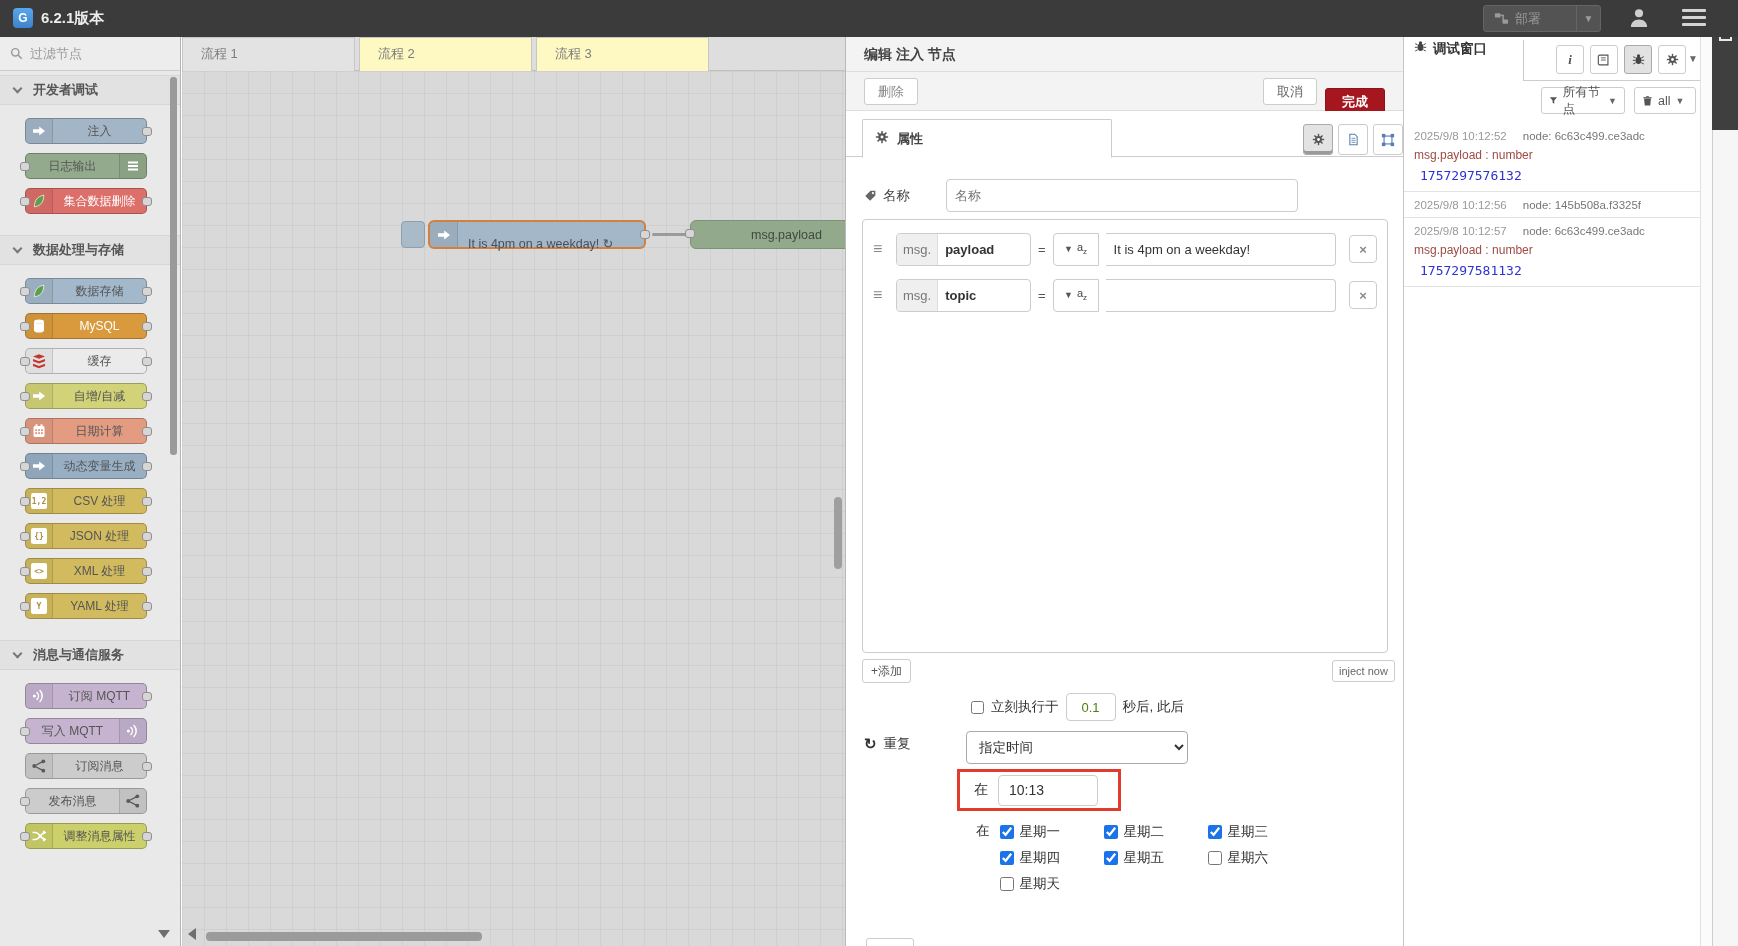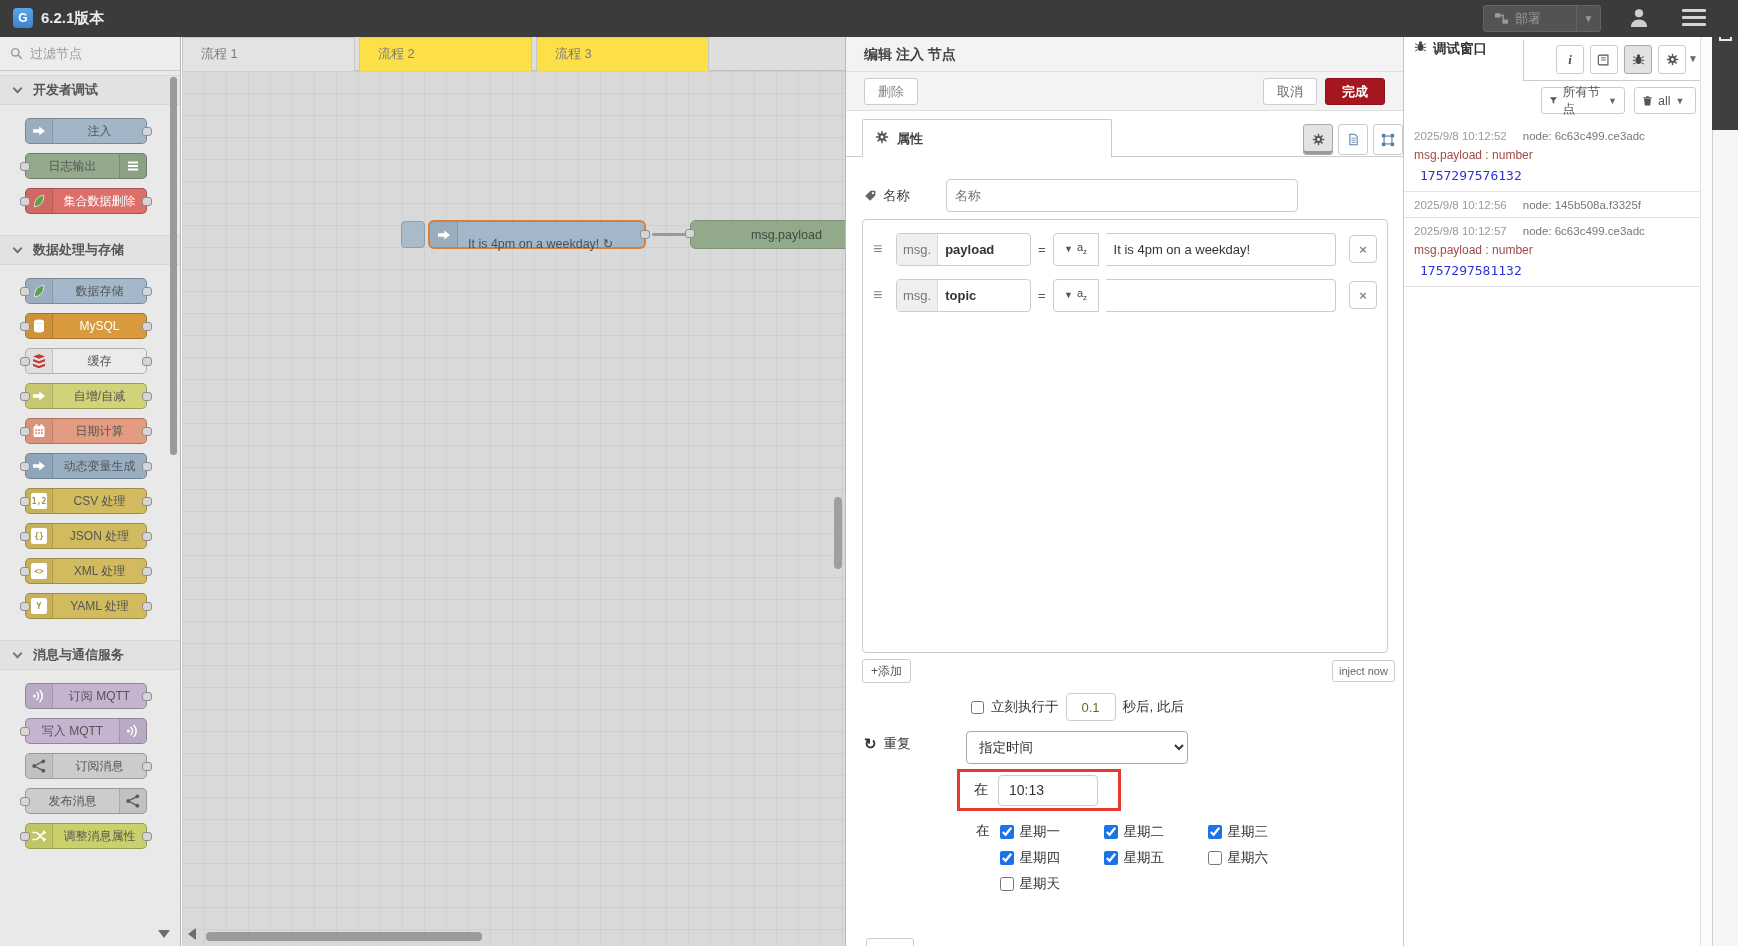--- a/index.html
+++ b/index.html
@@ -47,21 +47,21 @@
   #palette-scrollthumb { position:absolute; right:3px; top:40px; width:7px; height:378px; background:#9a9a9a; border-radius:3px; }
   #palette-downarrow { position:absolute; right:10px; bottom:8px; width:0; height:0;
       border-left:6px solid transparent; border-right:6px solid transparent; border-top:8px solid #6e6e6e; }
 
   
   #canvas { position:absolute; left:182px; top:37px; width:663px; height:909px; background:#d9d9d9;
             background-image:linear-gradient(rgba(0,0,0,0.045) 1px, transparent 1px),
                              linear-gradient(90deg, rgba(0,0,0,0.045) 1px, transparent 1px);
             background-size:22px 22px; background-position:0 34px; overflow:hidden; }
   #tabbar { position:absolute; left:0; top:0; width:100%; height:34px; background:#dedede; border-bottom:1px solid #c0c0c0; display:flex; }
-  .flowtab { width:173px; height:34px; border:1px solid #c6c6c6; border-bottom:none; background:#fde047;
+  .flowtab { width:173px; height:34px; border:1px solid #c6c6c6; border-bottom:none; background:#fef9c3;
              color:#7d7d7d; font-size:13px; line-height:32px; padding-left:18px; margin-right:4px; }
   .flowtab.active { background:#e3e3e3; }
   #inject-btn-canvas { position:absolute; left:219px; top:184px; width:24px; height:27px; background:#a9bac9;
              border:1px solid #8e9fb0; border-radius:4px; }
   #node-inject { position:absolute; left:246px; top:183px; width:218px; height:29px; background:#a4b7c8;
              border:2px solid #d2803f; border-radius:6px; display:flex; align-items:center; }
   #node-inject .icstrip { width:28px; border-radius:3px 0 0 3px; }
   #node-inject .nlabel { font-size:12.5px; color:#46505a; padding-left:10px; white-space:nowrap;margin-top:18px; }
   #wire { position:absolute; left:470px; top:196px; width:42px; height:3px; background:#9a9a9a; border-radius:2px; }
   #node-debug { position:absolute; left:508px; top:183px; width:180px; height:29px; background:#93a98c;
@@ -75,21 +75,21 @@
   
   #tray { position:absolute; left:845px; top:37px; width:558px; height:909px; background:#fff;
           border-left:1px solid #b9b9b9; z-index:10; }
   #tray-header { height:35px; background:#f3f3f3; border-bottom:1px solid #dedede; font-weight:bold;
           font-size:14px; color:#444; line-height:35px; padding-left:18px; }
   #tray-toolbar { height:39px; background:#f3f3f3; border-bottom:1px solid #dedede; position:relative; }
   .btn { background:#fff; border:1px solid #ccc; border-radius:3px; font-size:13px; color:#888;
          display:inline-flex; align-items:center; justify-content:center; cursor:pointer; }
   #btn-delete { position:absolute; left:18px; top:6px; width:54px; height:27px; }
   #btn-cancel { position:absolute; left:417px; top:6px; width:54px; height:27px; color:#666; }
-  #btn-done   { position:absolute; left:479px; top:6px; width:60px; height:27px; background:#a6161f;
+  #btn-done   { position:absolute; left:479px; top:16px; width:60px; height:27px; background:#a6161f;
                 border:1px solid #8d1219; color:#fff; font-weight:bold; border-radius:3px;
                 display:inline-flex; align-items:center; justify-content:center; font-size:13px; }
   #tray-tabrow { position:relative; height:46px; border-bottom:1px solid #ccc; background:#fff; }
   #tab-properties { position:absolute; left:16px; top:8px; width:250px; height:39px; border:1px solid #ccc;
                 border-bottom:1px solid #fff; background:#fff; z-index:2; display:flex; align-items:center;
                 font-weight:bold; color:#444; padding-left:12px; border-radius:2px 2px 0 0; }
   #tab-properties .glabel { margin-left:8px; }
   .minitab { position:absolute; top:13px; width:30px; height:31px; border:1px solid #ccc; border-radius:3px;
              background:#fff; display:flex; align-items:center; justify-content:center; }
   .minitab.active { background:#e3e3e3; border-color:#aaa; box-shadow:inset 0 -3px 0 #9a9a9a; }

